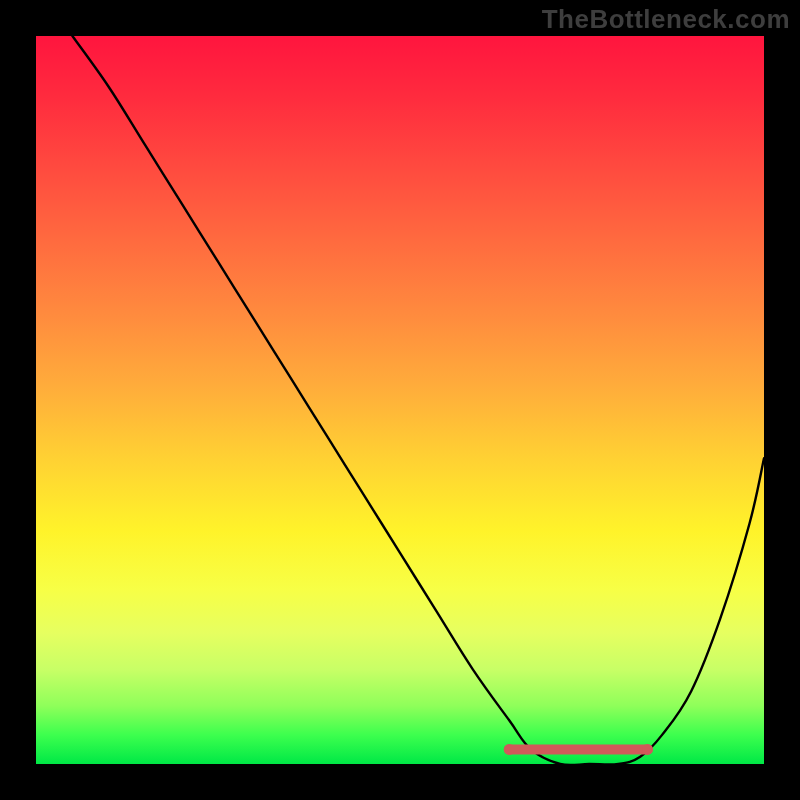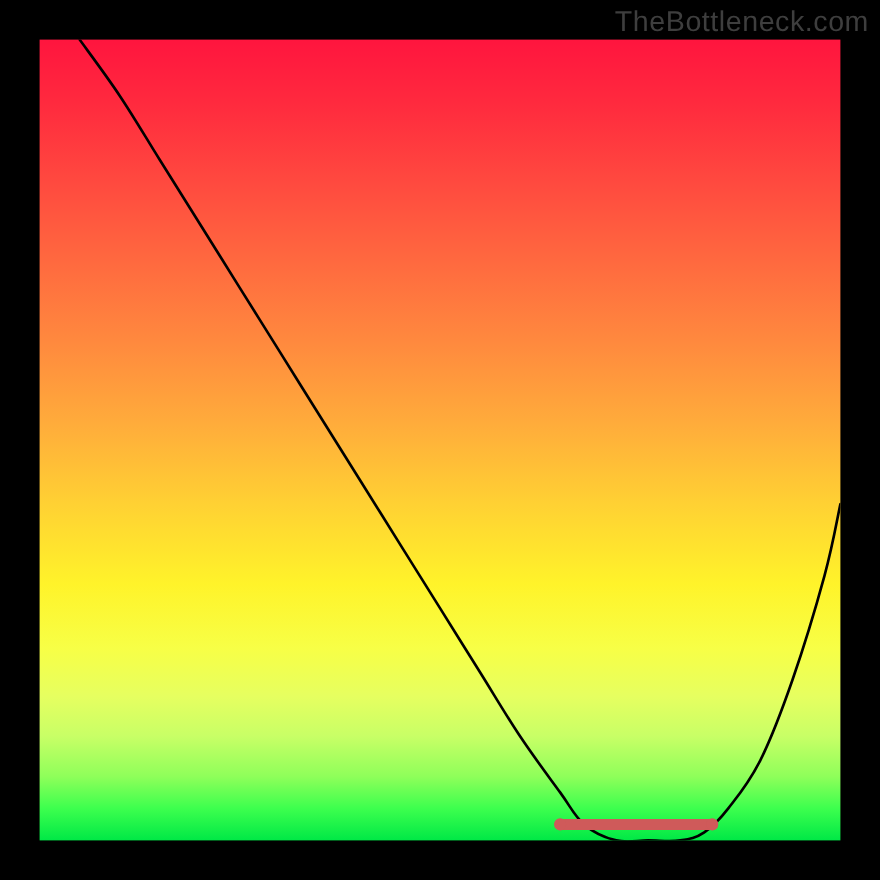--- a/index.html
+++ b/index.html
@@ -16,21 +16,21 @@
     width: 800px;
     height: 800px;
     background: #000;
   }
   .watermark {
     position: absolute;
     top: 4px;
     right: 10px;
     color: #3e3e3e;
     font-size: 26px;
-    font-weight: 400;
+    font-weight: 700;
     letter-spacing: 0.5px;
     user-select: none;
   }
   .plot-area {
     position: absolute;
     left: 36px;
     top: 36px;
     width: 728px;
     height: 728px;
     

